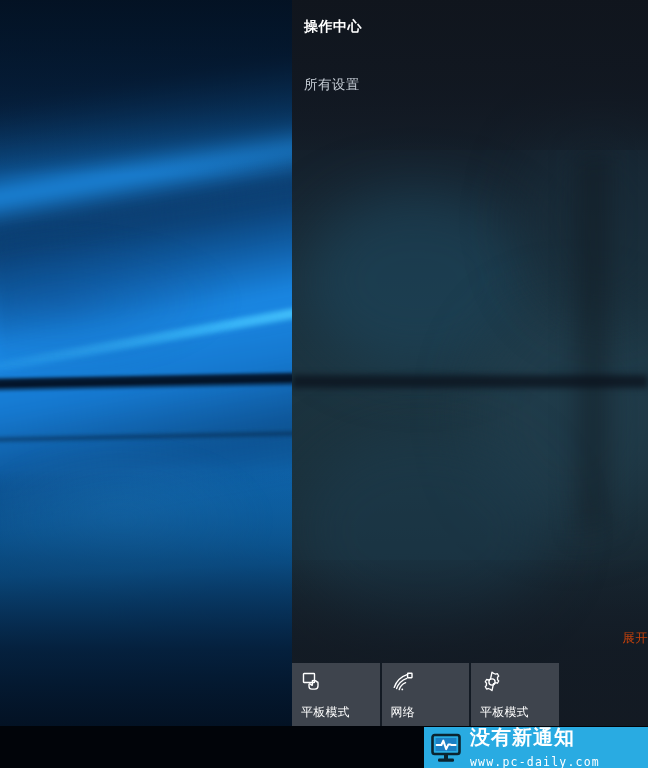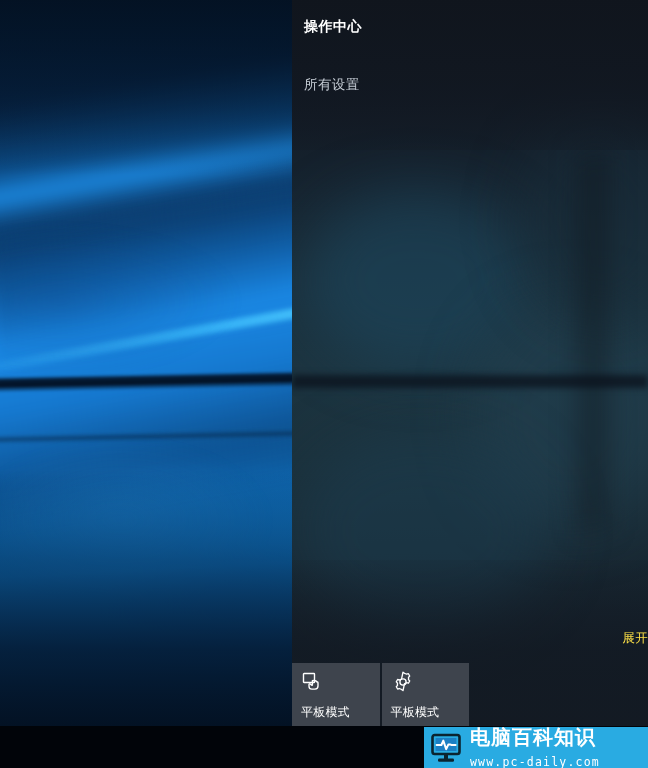--- a/index.html
+++ b/index.html
@@ -267,21 +267,21 @@
     top: 76px;
     font-size: 13.5px;
     color: #c5ccd4;
     letter-spacing: 0.4px;
   }
   #ac-expand {
     position: absolute;
     right: 8px;
     top: 630px;
     font-size: 12.5px;
-    color: #fde047;
+    color: #c2410c;
     letter-spacing: 0.3px;
     cursor: default;
   }
 
   
   #quick-actions {
     position: absolute;
     left: 0;
     top: 663px;
     width: 356px;
@@ -415,20 +415,32 @@
                        c0 1.6 1.3 2.9 2.9 2.9 h3.1
                        c1.7 0 3-1.3 3-3 v-3.3
                        c0-.6-.5-1.1-1.1-1.1 h-.5
                        c-.1-.5-.5-.9-1.1-.9 -.3 0-.6.1-.8.3
                        -.2-.4-.6-.7-1.1-.7 -.4 0-.7.1-1 .2z" fill="none"></path>
             </svg>
           </span>
           <span class="tile-label">平板模式</span>
         </div>
 
+        <div class="tile">
+          <span class="tile-icon">
+            <svg viewBox="0 0 24 24" width="24" height="24" fill="none" stroke="currentColor" stroke-width="1.4" stroke-linecap="round">
+              <path d="M3.2 17.4 C5.4 11.2 10.6 6.4 16.6 4.4"></path>
+              <path d="M5.6 18.6 C7.3 13.8 11.2 10.1 15.8 8.4"></path>
+              <path d="M8.2 19.6 C9.2 16.5 11.5 14.0 14.6 12.7"></path>
+              <circle cx="11.3" cy="19.4" r="0.9" fill="currentColor" stroke="none"></circle>
+              <rect x="16.6" y="3.3" width="4.4" height="4.4" rx="0.4"></rect>
+            </svg>
+          </span>
+          <span class="tile-label">网络</span>
+        </div>
 
 
         <div class="tile">
           <span class="tile-icon">
             <svg viewBox="0 0 24 24" width="24" height="24" fill="none" stroke="currentColor" stroke-width="1.35" stroke-linecap="round" stroke-linejoin="round">
               <circle cx="12" cy="12" r="3.1"></circle>
               <path d="M12 2.6 l1.5 1.2 a8.6 8.6 0 0 1 2.1 .9 l1.8-.5 1.3 2.3 -1.2 1.4
                        a8.6 8.6 0 0 1 0 2.3 l1.2 1.4 -1.3 2.3 -1.8-.5
                        a8.6 8.6 0 0 1-2.1 .9 L12 21.4 10.5 20.2
                        a8.6 8.6 0 0 1-2.1-.9 l-1.8 .5 -1.3-2.3 1.2-1.4
@@ -450,18 +462,18 @@
       <svg viewBox="0 0 40 36" width="40" height="36">
         <rect x="2" y="1" width="36" height="34" rx="8" fill="#29abe2"></rect>
         <rect x="6.5" y="5" width="27" height="19" rx="2.2" fill="none" stroke="#0b2430" stroke-width="2.6"></rect>
         <rect x="9.6" y="8" width="20.8" height="13" fill="#1b7fc4"></rect>
         <path d="M10.6 15 H15.4 L17.3 10.6 L20.2 19.2 L22.3 14.6 L24.6 14.6 L25.6 15 H29.6" fill="none" stroke="#ffffff" stroke-width="2" stroke-linejoin="round" stroke-linecap="round"></path>
         <rect x="18" y="24" width="4" height="5" fill="#0b2430"></rect>
         <rect x="12" y="28.6" width="16" height="3.2" rx="1.3" fill="#0b2430"></rect>
       </svg>
     </div>
     <div id="wm-text">
-      <div id="wm-cn">电脑百科知识</div>
+      <div id="wm-cn">没有新通知</div>
       <div id="wm-url">www.pc-daily.com</div>
     </div>
   </div>
 
 </div>
 
 </body></html>

